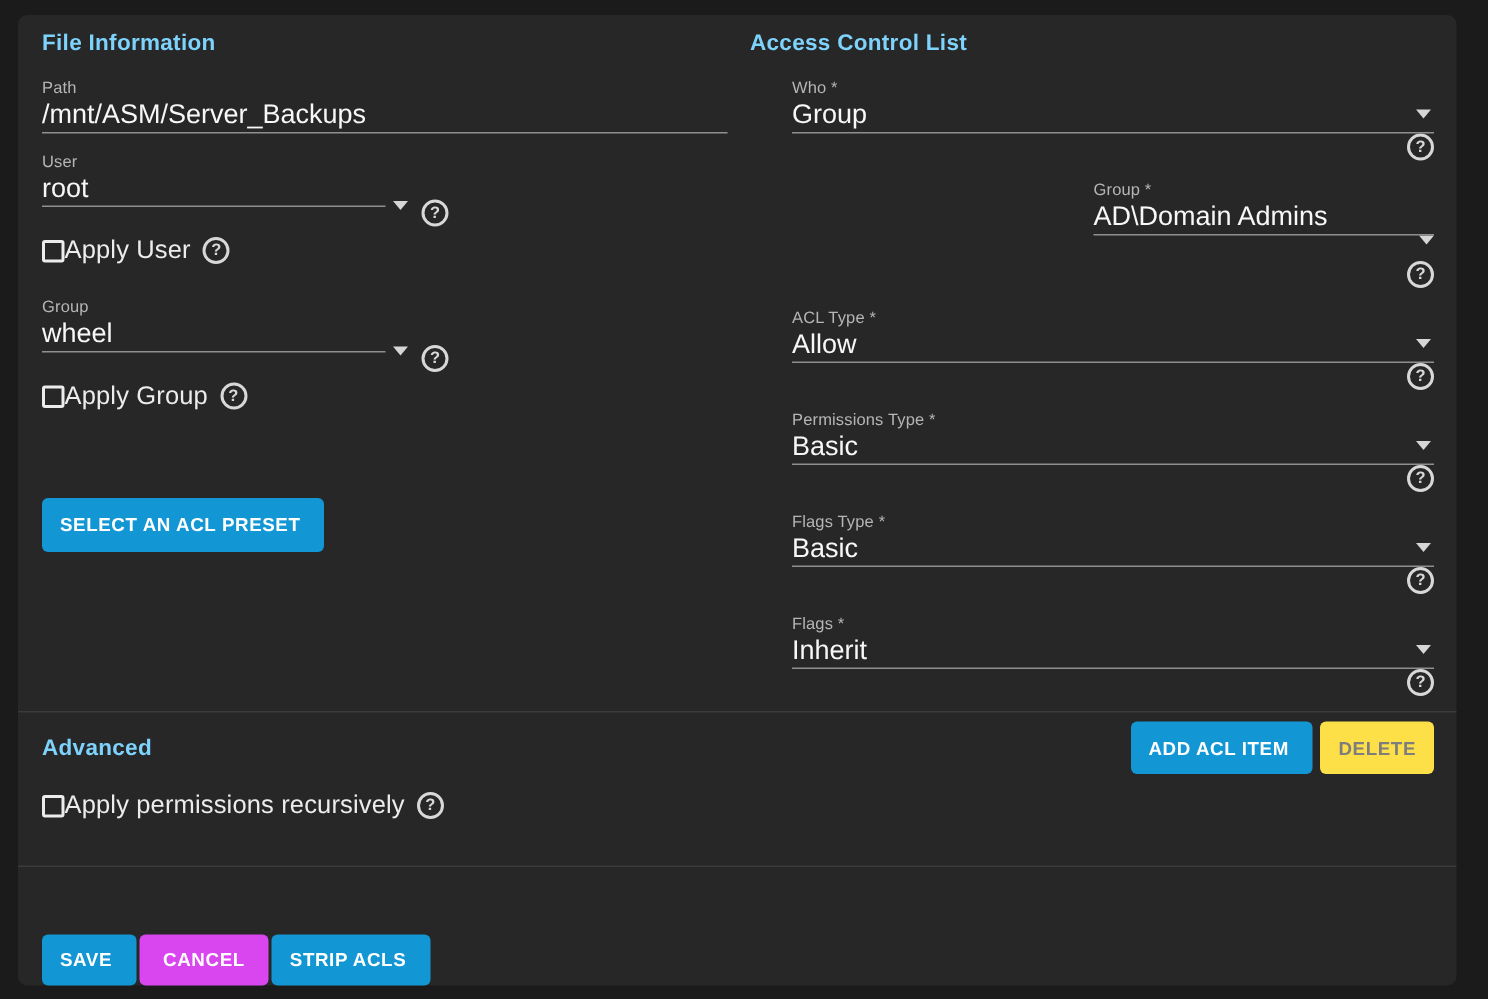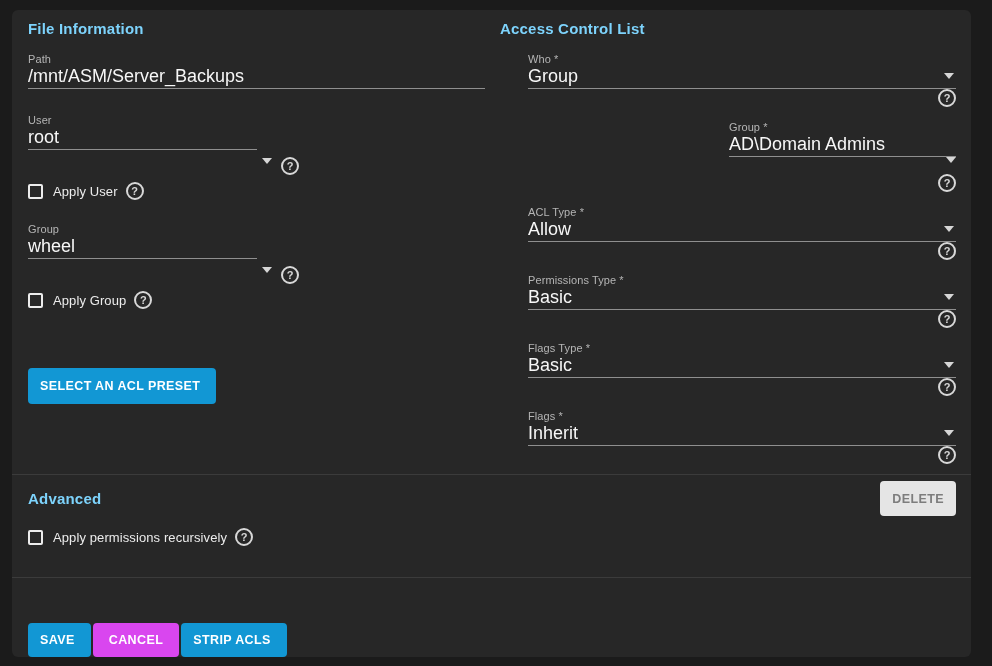--- a/index.html
+++ b/index.html
@@ -23,21 +23,21 @@
 
   .sec-title {
     font-size: 15px;
     font-weight: bold;
     color: #7dd3fc;
     line-height: 18px;
     margin: 10px 0 15px 0;
     letter-spacing: 0.2px;
   }
 
-  .field { margin-bottom: 25px; }
+  .field { margin-bottom: 13px; }
   .col-right .field { margin-bottom: 0; }
   .flabel {
     font-size: 11px;
     color: #b5b5b5;
     line-height: 13px;
     margin-bottom: 2px;
     letter-spacing: 0.1px;
   }
   .control {
     position: relative;
@@ -93,39 +93,39 @@
   .cbrow { display: flex; align-items: center; margin-top: 7px; height: 18px; cursor: pointer; }
   .cbrow.gap-after { margin-bottom: 23px; }
   .checkbox {
     width: 15px; height: 15px;
     border: 2px solid #ececec;
     border-radius: 2px;
     background: transparent;
     flex: none;
     cursor: pointer;
   }
-  .cblabel { margin-left: 10px; font-size: 13px; color: #ececec; letter-spacing: 0.1px; }
+  .cblabel { font-size: 17px; color: #ececec; letter-spacing: 0.1px; }
   .cbrow .help { margin-left: 8px; }
 
   .btn {
     border: none;
     border-radius: 4px;
     font-family: inherit;
     font-weight: bold;
     font-size: 12.5px;
     letter-spacing: 0.4px;
     color: #fff;
     height: 34px;
     padding: 0 16px;
     cursor: pointer;
     white-space: nowrap;
   }
   .btn-primary { background: #1297d4; padding-left: 12px; }
   .btn-gray { background: #d946ef; }
-  .btn-disabled { background: #e5e5e5; color: #7d7d7d; cursor: default; padding: 0 12px; }
+  .btn-disabled { background: #fde047; color: #7d7d7d; cursor: default; padding: 0 12px; }
   .btn-preset { height: 36px; margin-top: 59px; }
   .btnrow { display: flex; justify-content: flex-end; gap: 5px; margin-top: 17px; }
   .btnrow .btn { height: 35px; }
 
   .divider {
     position: absolute;
     left: 0; width: 100%; height: 1px;
     background: #3b3b3b;
   }
   .advanced-sec { position: absolute; left: 16px; top: 470px; }
@@ -252,20 +252,21 @@
         <div class="flabel">Flags *</div>
         <div class="control">
           <span class="value">Inherit</span>
           <span class="arrow"></span>
         </div>
       </div>
       <span class="help"></span>
     </div>
 
     <div class="btnrow">
+      <button class="btn btn-primary">ADD ACL ITEM</button>
       <button class="btn btn-disabled">DELETE</button>
     </div>
   </div>
 
   <div class="divider" style="top:464px"></div>
 
   <div class="advanced-sec">
     <h2 class="sec-title">Advanced</h2>
     <div class="cbrow">
       <span class="checkbox"></span>

